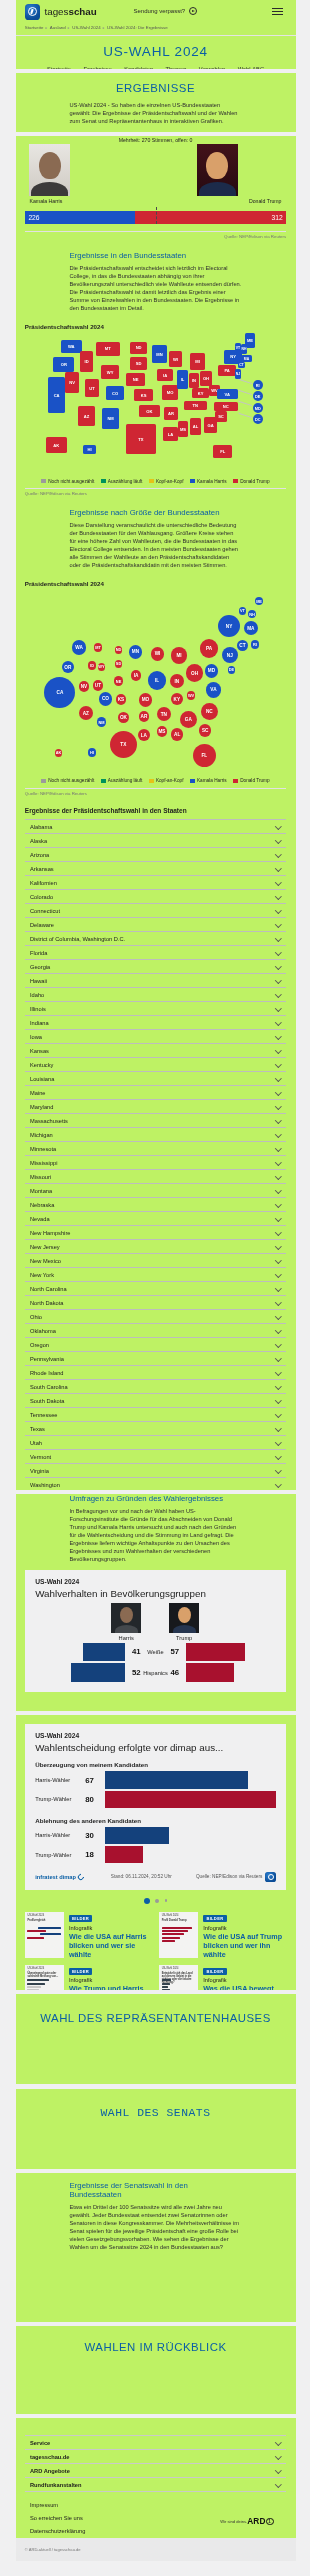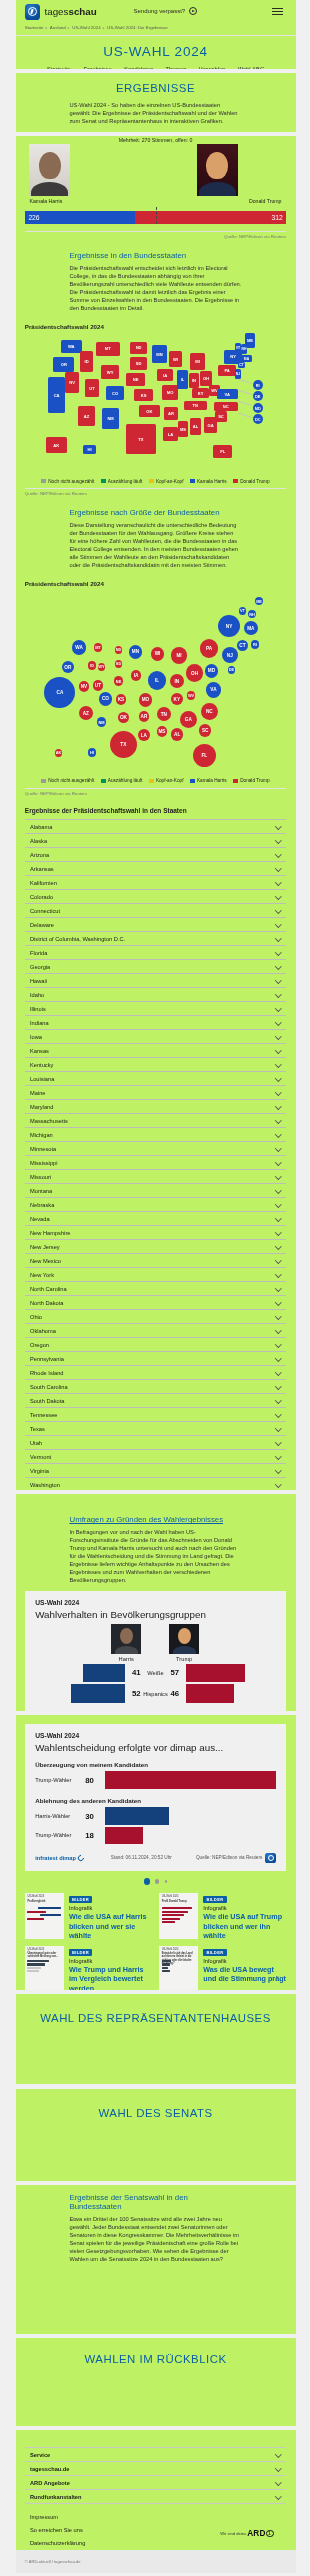--- a/index.html
+++ b/index.html
@@ -720,21 +720,21 @@
         <span class="chev"></span>
       </div>
       <div class="acc-row">
         <span>Washington</span>
         <span class="chev"></span>
       </div>
     </div>
 </div>
 
 <div class="card" style="height:217px;">
-  <div class="subhead" style="margin-top:21px;text-decoration:underline;">Umfragen zu Gründen des Wahlergebnisses</div>
+  <div class="subhead" style="margin-top:0;">Umfragen zu Gründen des Wahlergebnisses</div>
   <p class="body-text" style="margin-top:0;">In Befragungen vor und nach der Wahl haben US-Forschungsinstitute die Gründe für das Abschneiden von Donald Trump und Kamala Harris untersucht und auch nach den Gründen für die Wahlentscheidung und die Stimmung im Land gefragt. Die Ergebnisse liefern wichtige Anhaltspunkte zu den Ursachen des Ergebnisses und zum Wahlverhalten der verschiedenen Bevölkerungsgruppen.</p>
 
   <div class="info-card">
     <div class="info-kicker">US-Wahl 2024</div>
     <div class="info-title">Wahlverhalten in Bevölkerungsgruppen</div>
     <div class="info-photos">
       <div class="mini-photo mp-harris">
           <div class="head"></div>
           <div class="torso"></div>
         </div>
@@ -776,20 +776,27 @@
 </div>
 
 <div class="card" style="height:275px;">
   <div class="info-card" style="margin-top:8.3px;">
     <div class="info-kicker">US-Wahl 2024</div>
     <div class="info-title">Wahlentscheidung erfolgte vor dimap aus...</div>
 
     <div class="mot-group-label">Überzeugung von meinem Kandidaten</div>
     <div class="mot-grp">
 
+    <div class="mot-row">
+          <span class="mot-label">Harris-Wähler</span>
+          <span class="mot-num">67</span>
+          <span class="mot-wrap">
+            <span class="mot-bar" style="display: block; width: 83.75%; background: rgb(20, 65, 124);"></span>
+          </span>
+        </div>
         <div class="mot-row">
           <span class="mot-label">Trump-Wähler</span>
           <span class="mot-num">80</span>
           <span class="mot-wrap">
             <span class="mot-bar" style="display: block; width: 100%; background: rgb(168, 17, 46);"></span>
           </span>
         </div>
       </div>
 
     <div class="mot-group-label">Ablehnung des anderen Kandidaten</div>
@@ -899,21 +906,21 @@
           <div class="t-title">Was die USA bewegt und die Stimmung prägt</div>
         </div>
       </div>
     </div>
 </div>
 
 <div class="card" style="height:90px;">
   <h2 class="section-title" style="padding-top:17.6px;">WAHL DES REPRÄSENTANTENHAUSES</h2>
 </div>
 
-<div class="card" style="height:92px;">
+<div class="card" style="height:80px;font-family:Liberation Mono, monospace;">
   <h2 class="section-title" style="padding-top:18.6px;">WAHL DES SENATS</h2>
 </div>
 
 <div class="card" style="height:149px;">
   <div class="subhead" style="margin-top:8.3px;">Ergebnisse der Senatswahl in den Bundesstaaten</div>
   <p class="body-text" style="margin-top:0;">Etwa ein Drittel der 100 Senatssitze wird alle zwei Jahre neu gewählt. Jeder Bundesstaat entsendet zwei Senatorinnen oder Senatoren in diese Kongresskammer. Die Mehrheitsverhältnisse im Senat spielen für die jeweilige Präsidentschaft eine große Rolle bei vielen Gesetzgebungsvorhaben. Wie sehen die Ergebnisse der Wahlen um die Senatssitze 2024 in den Bundesstaaten aus?</p>
 </div>
 
 <div class="card" style="height:88px;">
   <h2 class="section-title" style="padding-top:15.5px;">WAHLEN IM RÜCKBLICK</h2>

